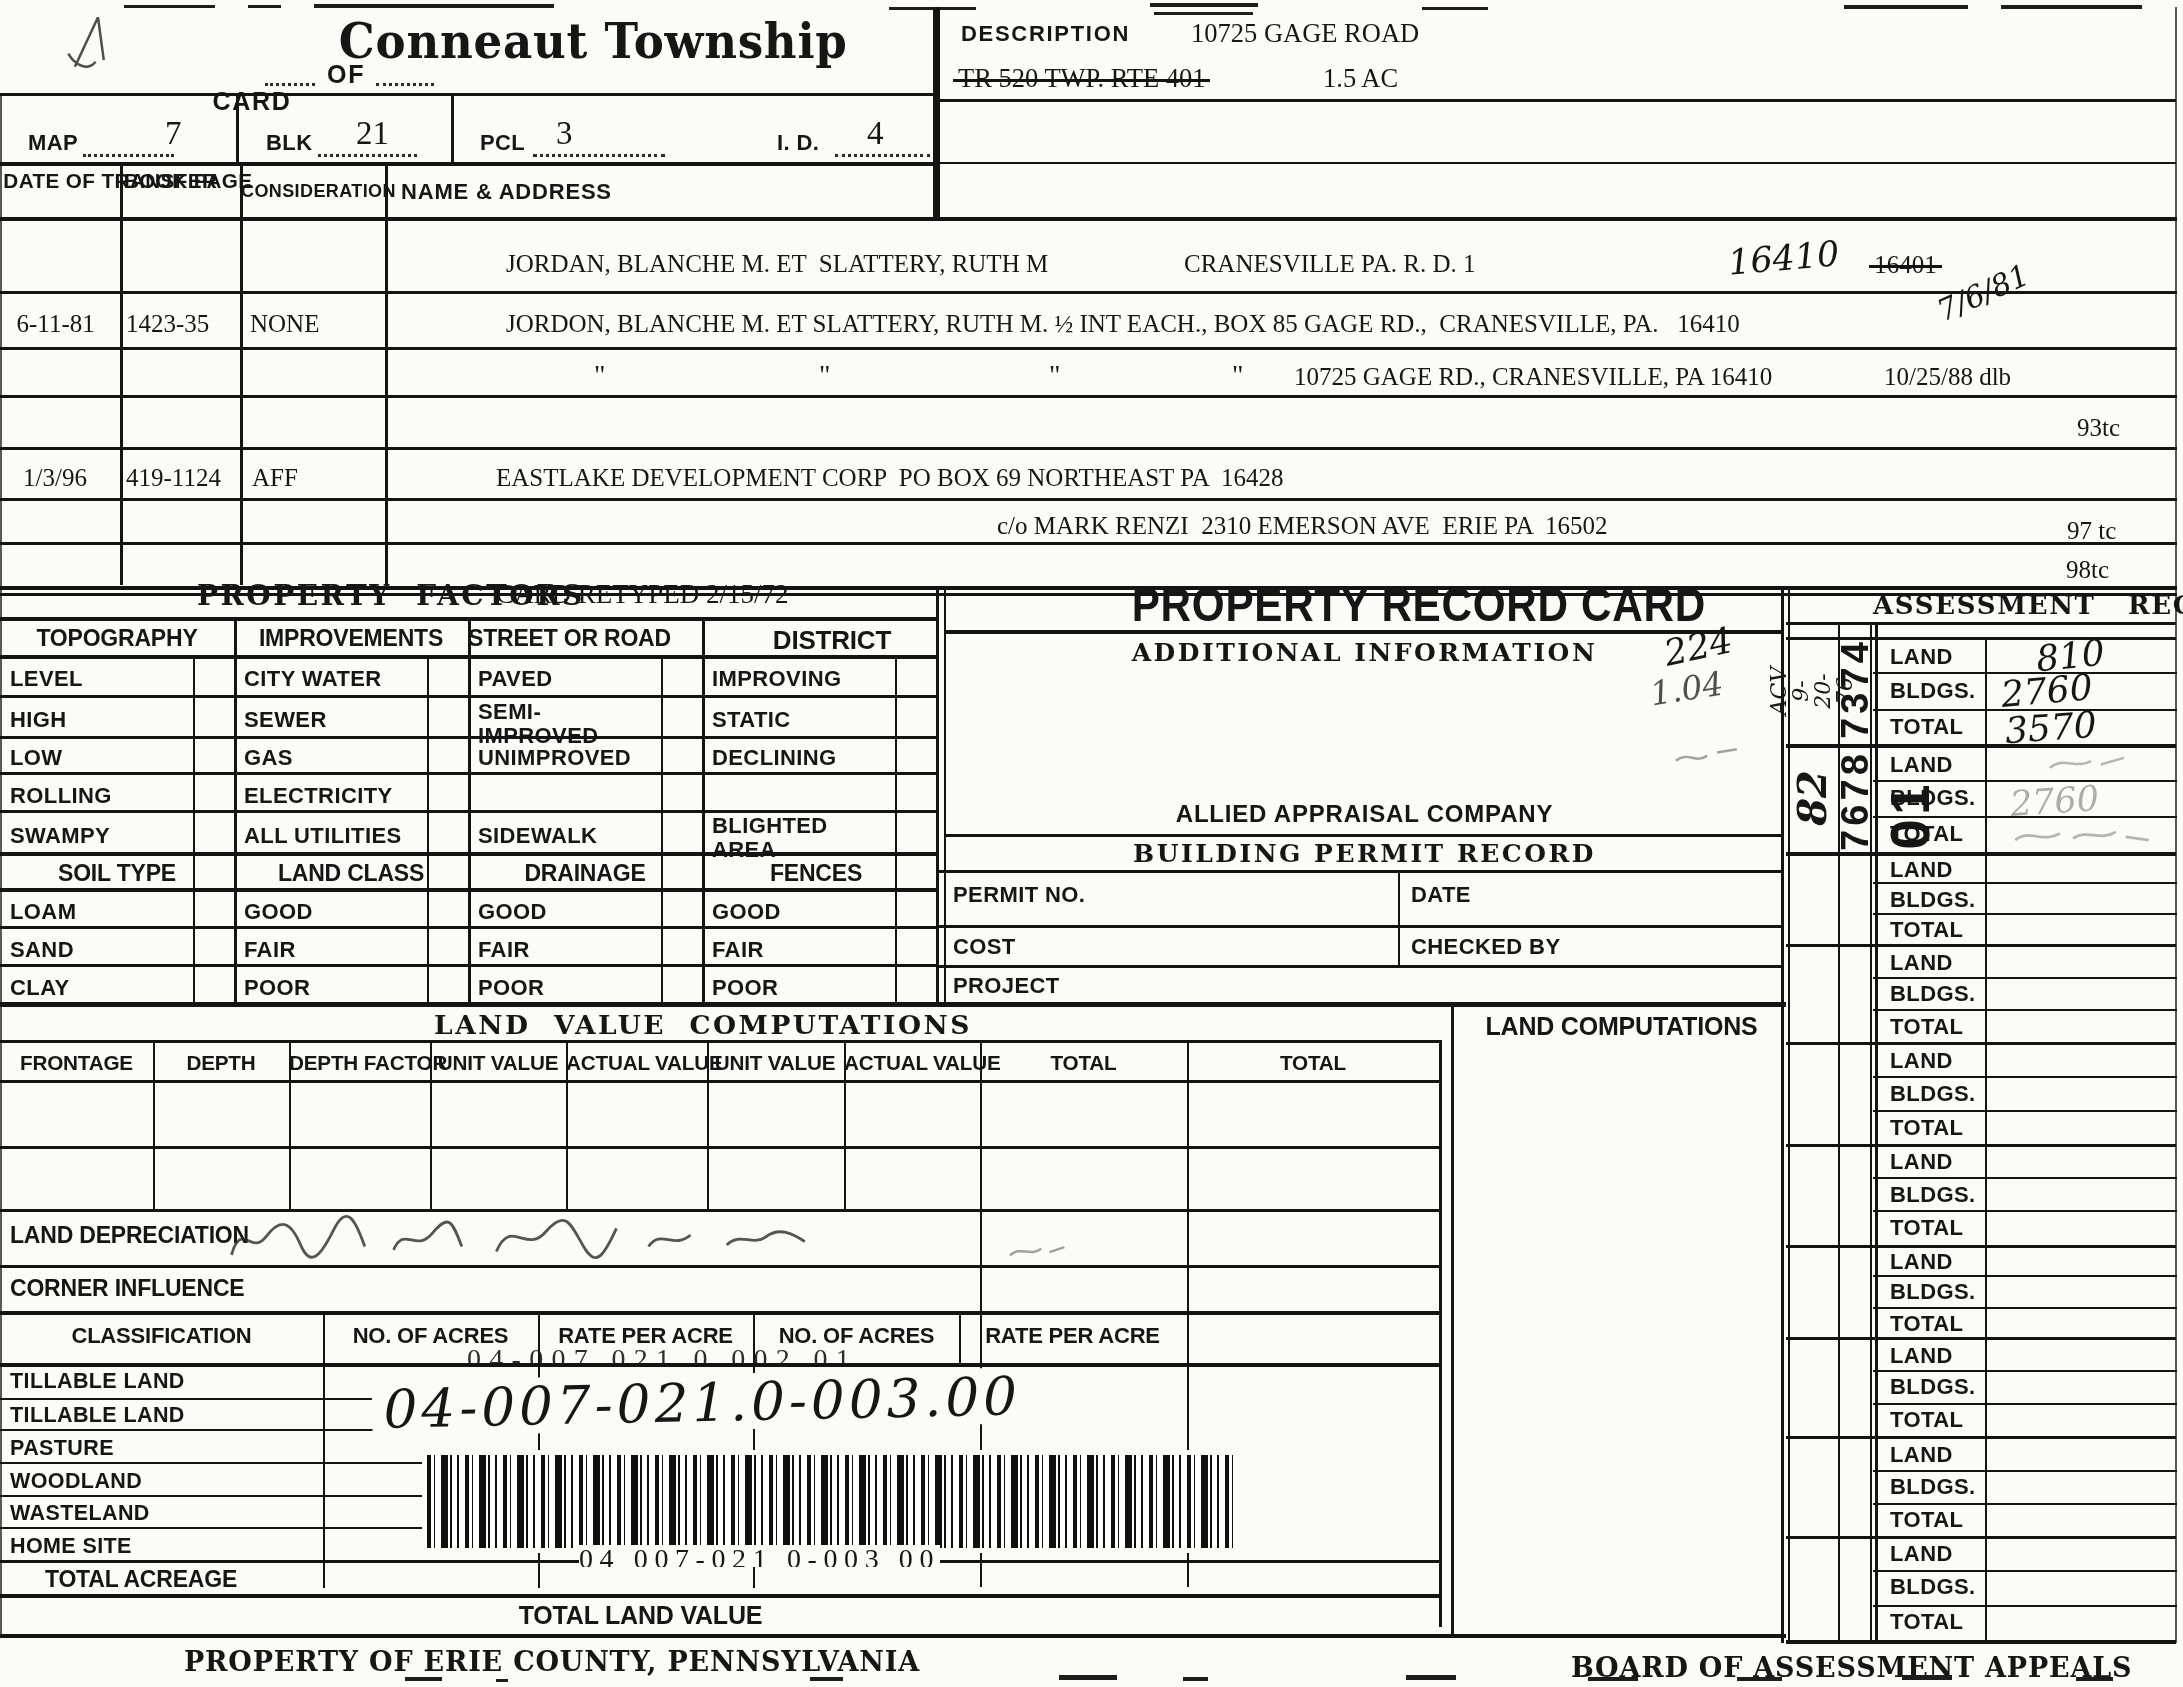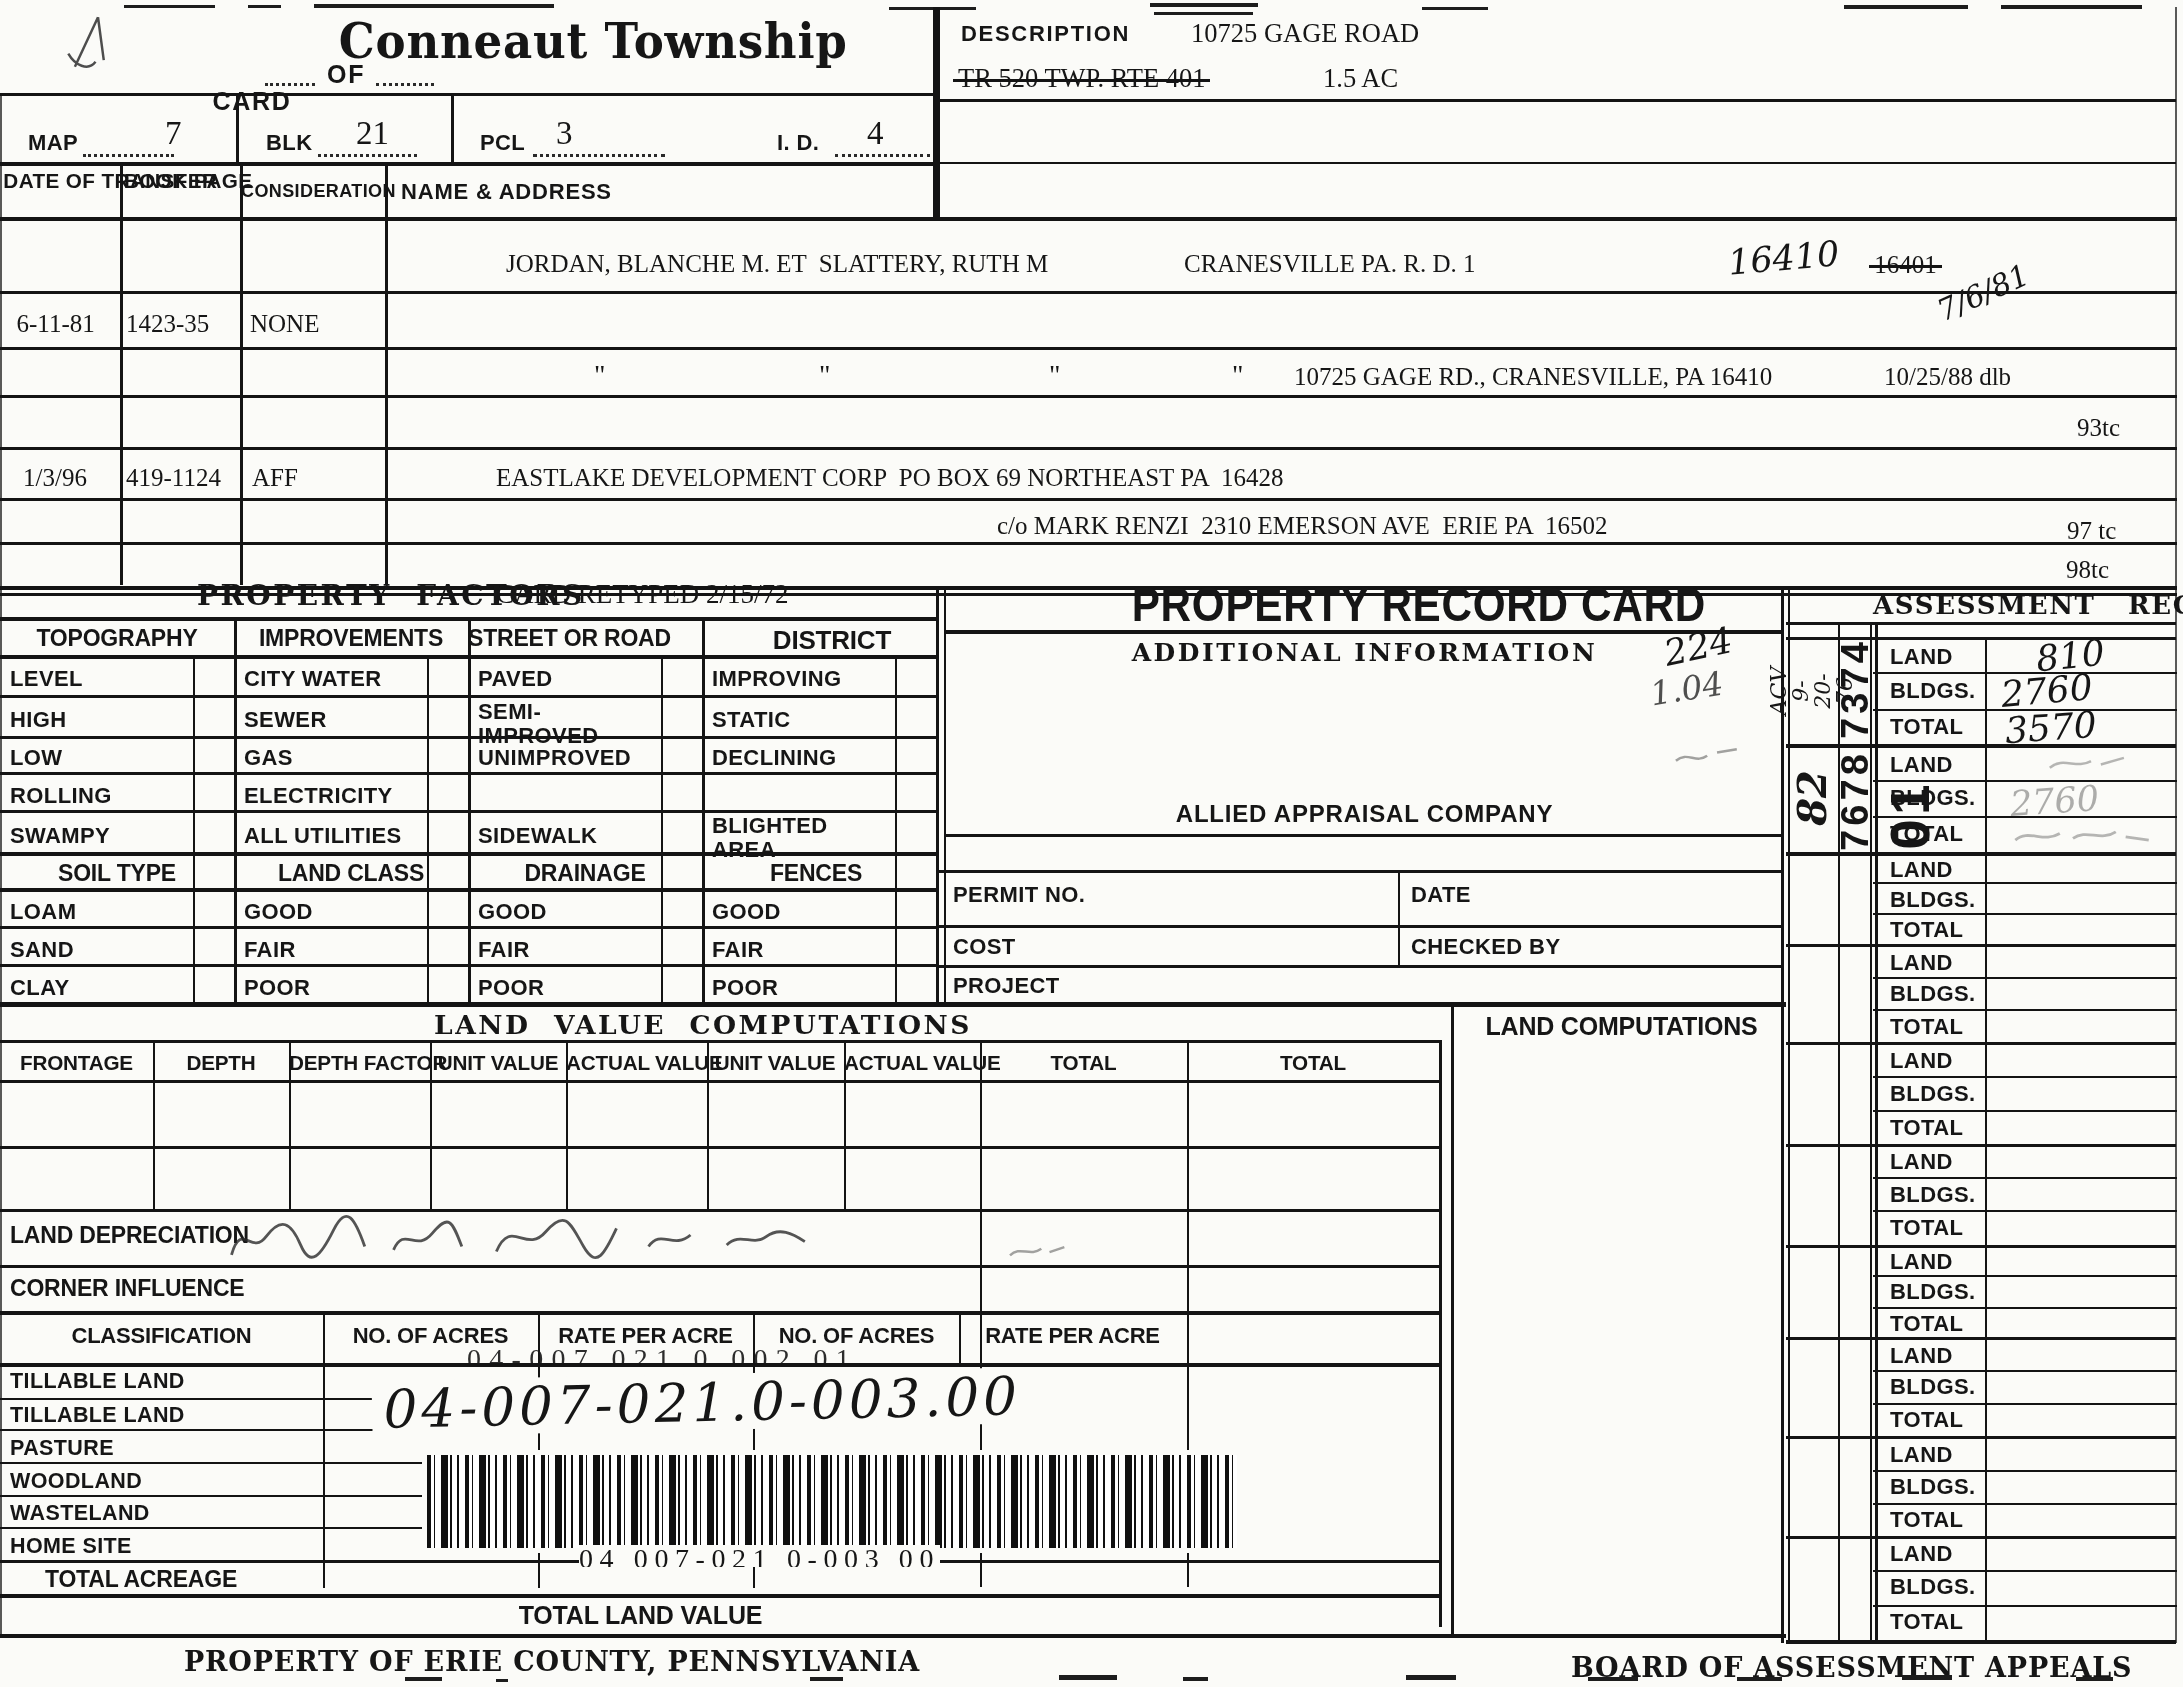--- a/index.html
+++ b/index.html
@@ -98,20 +98,21 @@
   
   <span class="typed" style="left:506px;top:251px">JORDAN, BLANCHE M. ET  SLATTERY, RUTH M</span>
   <span class="typed" style="left:1184px;top:251px">CRANESVILLE PA. R. D. 1</span>
   <span class="typed strike" style="left:1623px;top:251px">16401</span>
   <span class="hand" style="left:1728px;top:241px;font-size:35px;transform:rotate(-5deg)">16410</span>
   <i class="hl" style="left:0;top:291px;width:2177px;height:3.3px"></i>
   
   <span class="typed" style="left:16.5px;top:311px">6-11-81</span>
   <span class="typed" style="left:126px;top:311px">1423-35</span>
   <span class="typed" style="left:250px;top:311px">NONE</span>
+  <span class="typed" style="left:506px;top:311px">JORDON, BLANCHE M. ET SLATTERY, RUTH M. ½ INT EACH., BOX 85 GAGE RD.,  CRANESVILLE, PA.   16410</span>
   <span class="hand" style="left:1935px;top:278px;font-size:30px;transform:rotate(-24deg)">7/6/81</span>
   <i class="hl" style="left:0;top:347px;width:2177px;height:2.5px"></i>
   
   <span class="typed" style="left:594px;top:361px;font-size:28px">"</span>
   <span class="typed" style="left:819px;top:361px;font-size:28px">"</span>
   <span class="typed" style="left:1049px;top:361px;font-size:28px">"</span>
   <span class="typed" style="left:1232px;top:361px;font-size:28px">"</span>
   <span class="typed" style="left:1294px;top:364px">10725 GAGE RD., CRANESVILLE, PA 16410</span>
   <span class="typed" style="left:1884px;top:364px">10/25/88 dlb</span>
   <i class="hl" style="left:0;top:395px;width:2177px;height:3.3px"></i>
@@ -214,20 +215,21 @@
   <div class="serifb ctr" style="left:1075px;top:638px;width:579px;font-size:25px;letter-spacing:2.5px">ADDITIONAL INFORMATION</div>
   <span class="hand" style="left:1664px;top:629px;font-size:36px;transform:rotate(-12deg)">224</span>
   <span class="hand" style="left:1650px;top:672px;font-size:33px;transform:rotate(-9deg);opacity:.75">1.04</span>
   <svg style="left:1671px;top:736px" width="74" height="33" viewBox="0 0 90 40">
     <path d="M6 30 C20 18 30 34 44 24 M56 20 L80 16" stroke="#333" stroke-width="3" fill="none" opacity="0.45"></path>
   </svg>
   <div class="lab ctr" style="left:1075px;top:801px;width:579px;font-size:24px;letter-spacing:0.8px">ALLIED APPRAISAL COMPANY</div>
   <i class="hl" style="left:945px;top:834px;width:839px;height:3.3px"></i>
 
   
+  <div class="serifb ctr" style="left:1075px;top:839px;width:579px;font-size:25px;letter-spacing:2.5px">BUILDING PERMIT RECORD</div>
   <i class="hl" style="left:939px;top:870px;width:844px;height:3.3px"></i>
   <span class="lab" style="left:953px;top:883px">PERMIT NO.</span>
   <span class="lab" style="left:1411px;top:883px">DATE</span>
   <i class="vl" style="left:1398px;top:870px;width:1.7px;height:95px"></i>
   <i class="hl" style="left:939px;top:925px;width:844px;height:2.5px"></i>
   <span class="lab" style="left:953px;top:935px">COST</span>
   <span class="lab" style="left:1411px;top:935px">CHECKED BY</span>
   <i class="hl" style="left:939px;top:965px;width:844px;height:2.5px"></i>
   <span class="lab" style="left:953px;top:974px">PROJECT</span>
 

